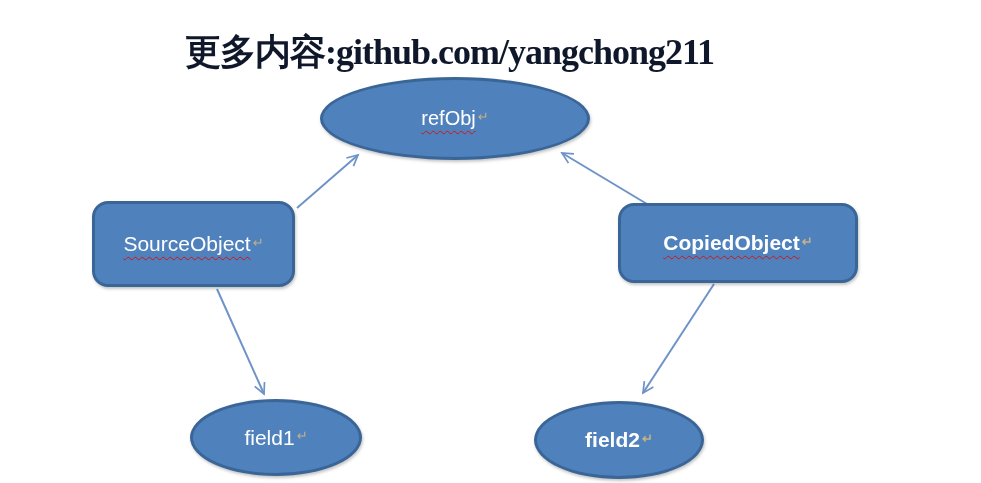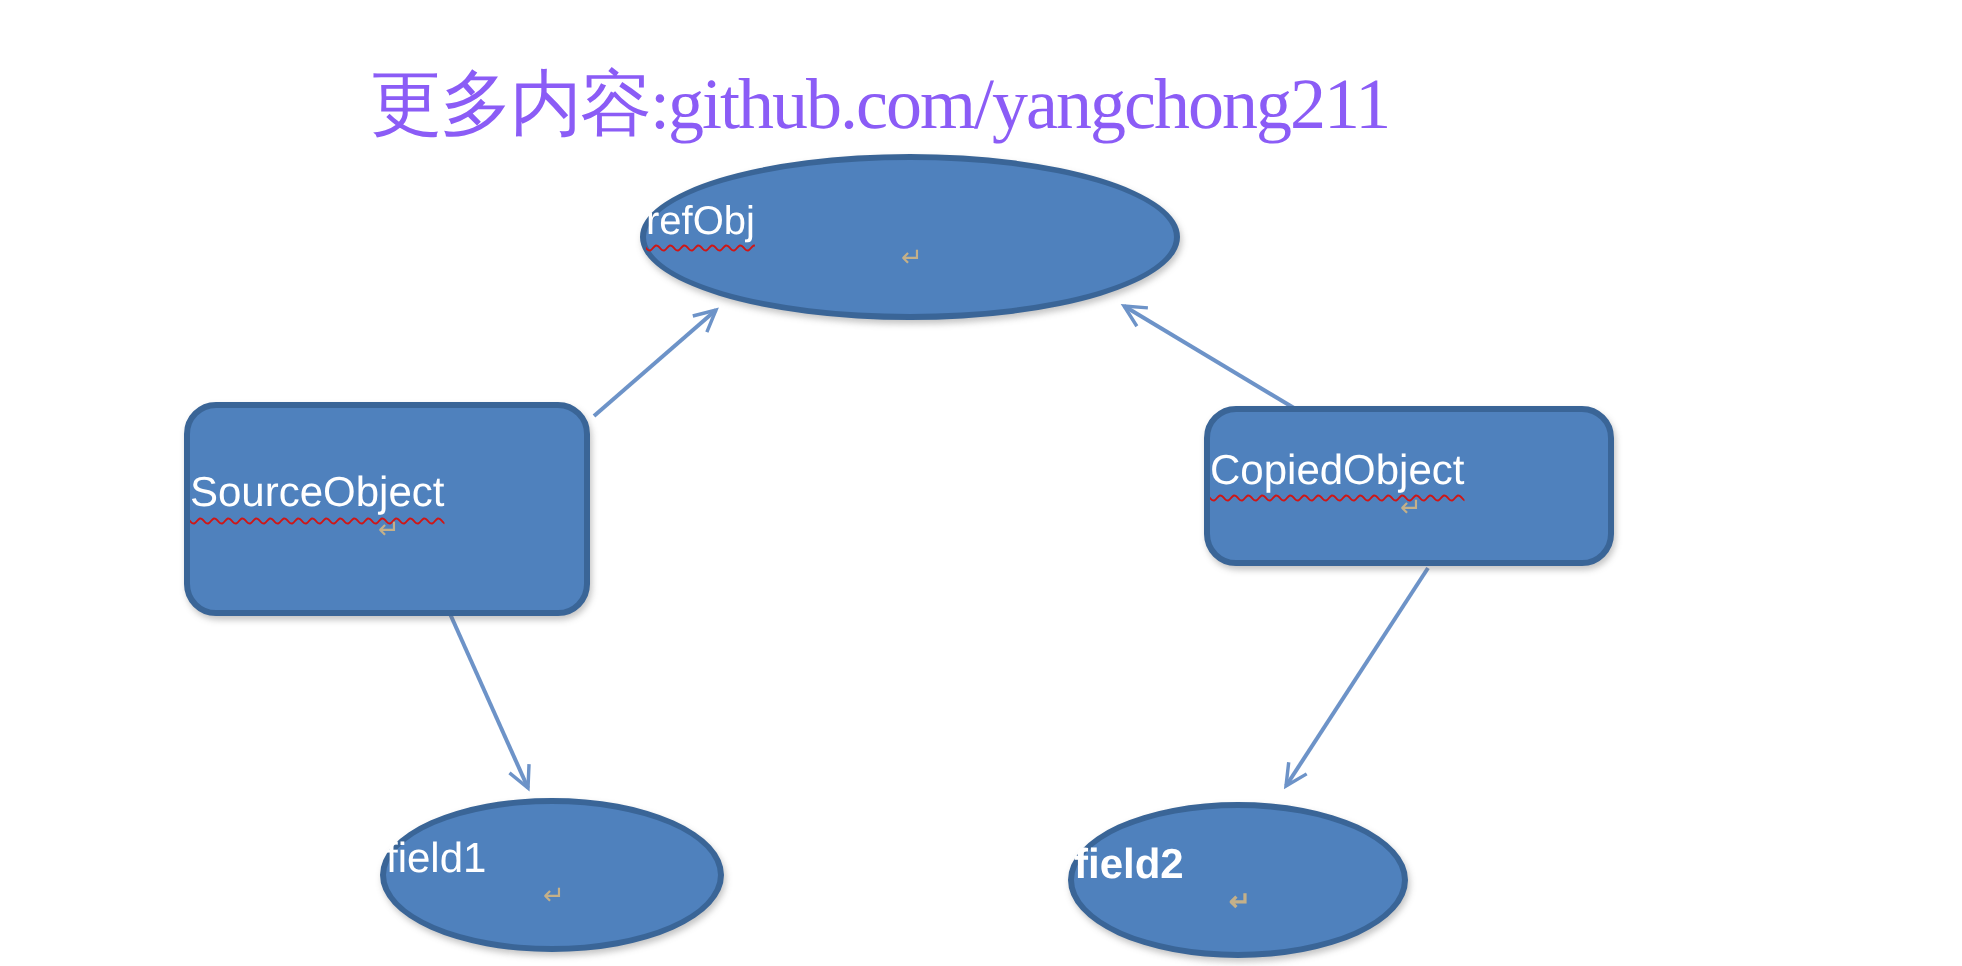--- a/index.html
+++ b/index.html
@@ -9,43 +9,42 @@
     height: 483px;
     background: #ffffff;
     overflow: hidden;
     font-family: "Liberation Sans", sans-serif;
   }
   .promo {
     position: absolute;
     left: 185px;
     top: 30px;
     font-family: "Liberation Serif", "DejaVu Serif", serif;
-    font-weight: normal;
+    font-weight: bold;
     font-size: 36px;
     line-height: 44px;
-    color: #8b5cf6;
+    color: #0f172a;
     letter-spacing: -1px;
     white-space: nowrap;
   }
   .arrow-layer {
     position: absolute;
     left: 0; top: 0;
     width: 981px; height: 483px;
   }
   .node {
     position: absolute;
     background: #4f81bd;
     border: 3px solid #3a6597;
     box-sizing: border-box;
     display: flex;
-    align-items: flex-start;
+    align-items: center;
     justify-content: center;
     color: #ffffff;
     box-shadow: 1px 2px 3px rgba(90,90,90,0.35);
-    flex-direction: column;
   }
   .ellipse { border-radius: 50%; }
   .rrect   { border-radius: 16px; }
   .node .label {
     font-size: 21px;
     white-space: nowrap;
   }
   .squiggle {
     text-decoration-line: underline;
     text-decoration-style: wavy;
@@ -54,22 +53,22 @@
     text-underline-offset: 5px;
   }
   .retmark {
     color: #c4b089;
     font-size: 13px;
     margin-left: 2px;
     align-self: center;
     transform: translateY(-2px);
   }
   #node-refobj  { left: 320px; top: 77px;  width: 270px; height: 83px; }
-  #node-source  { left: 92px;  top: 201px; width: 203px; height: 107px; }
-  #node-copied  { left: 602px; top: 203px; width: 205px; height: 80px; }
+  #node-source  { left: 92px;  top: 201px; width: 203px; height: 86px; }
+  #node-copied  { left: 618px; top: 203px; width: 240px; height: 80px; font-weight: bold; }
   #node-field1  { left: 190px; top: 399px; width: 172px; height: 77px; }
   #node-field2  { left: 534px; top: 401px; width: 170px; height: 78px; font-weight: bold; }
   #node-refobj .label { font-size: 20px; }
 </style>
 </head>
 <body>
 
 <div class="canvas">
 
   <div class="promo">更多内容:github.com/yangchong211</div>

